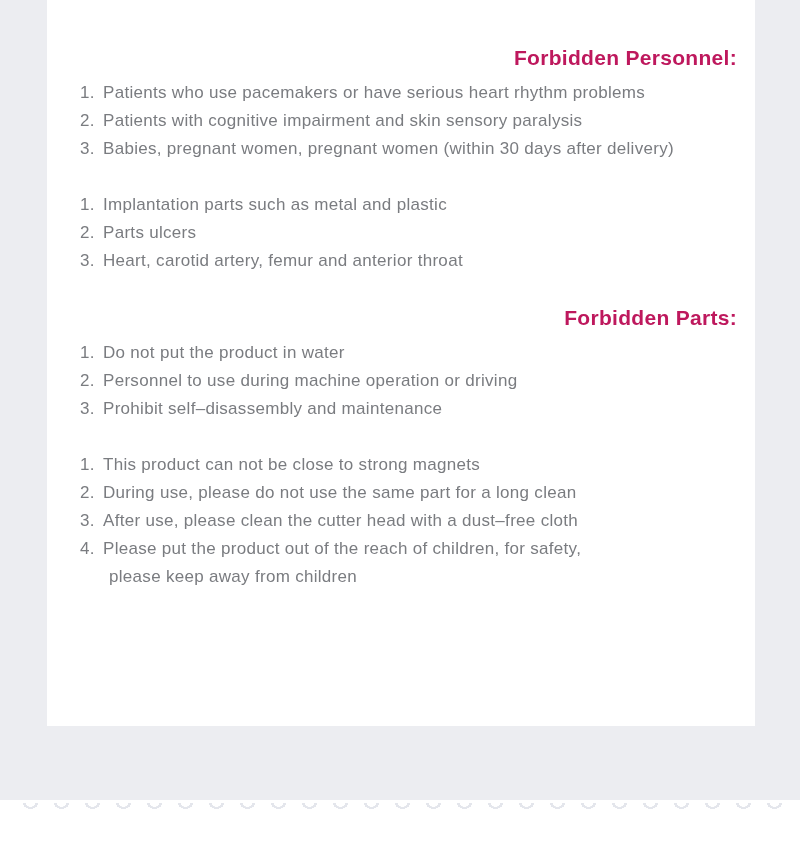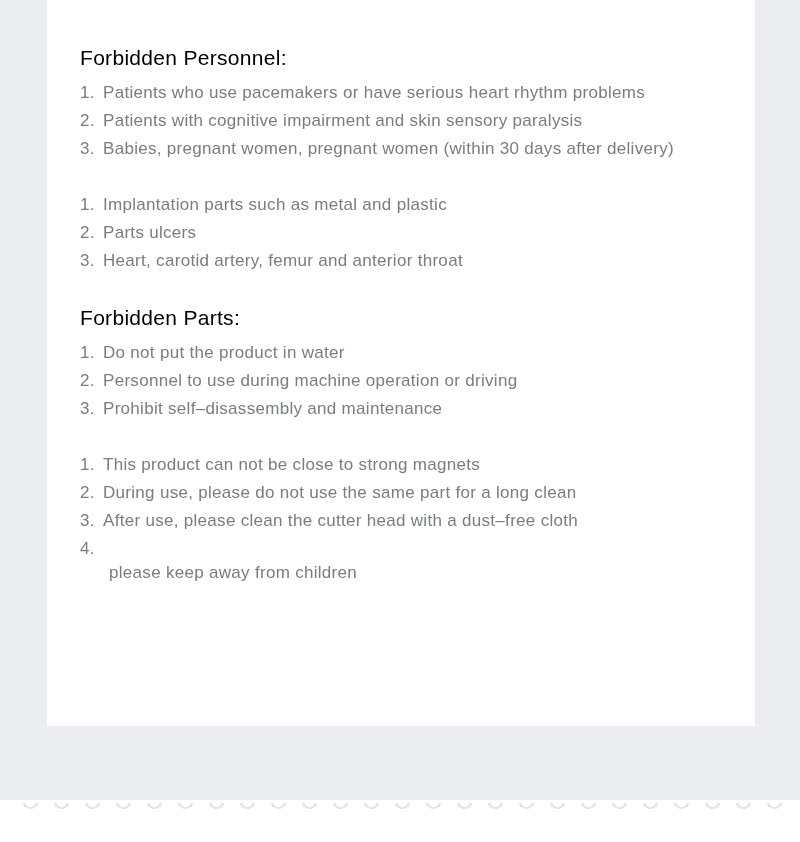--- a/index.html
+++ b/index.html
@@ -20,41 +20,41 @@
     position: absolute;
     top: 0; left: 47px;
     width: 708px; height: 726px;
     background: #ffffff;
     padding: 43px 18px 0 33px;
   }
   .section { margin-bottom: 28px; }
   .section-heading {
     font-size: 21px;
     line-height: 30px;
-    font-weight: 400;
+    font-weight: 700;
     letter-spacing: 0.3px;
-    color: #000000;
+    color: #be185d;
     margin-bottom: 6px;
+    text-align: right;
   }
   .item {
     display: flex;
     font-size: 17px;
     line-height: 28px;
     letter-spacing: 0.3px;
     color: #7a7c80;
   }
   .item-num {
     flex: none;
     width: 23px;
   }
   .item-text { flex: 1; }
   .item-text .line2 {
     display: block;
     padding-left: 6px;
-    margin-top: 24px;
   }
   .item-text .line2:empty { display: none; }
   .bottom-strip {
     position: absolute;
     top: 800px; left: 0;
     width: 800px; height: 42px;
     background: #ffffff;
   }
   .scallop-pattern {
     position: absolute;
@@ -129,21 +129,21 @@
     <div class="item">
       <span class="item-num">2.</span>
       <span class="item-text">During use, please do not use the same part for a long clean</span>
     </div>
     <div class="item">
       <span class="item-num">3.</span>
       <span class="item-text">After use, please clean the cutter head with a dust–free cloth</span>
     </div>
     <div class="item">
       <span class="item-num">4.</span>
-      <span class="item-text"><span class="line2">please keep away from children</span></span>
+      <span class="item-text"><span>Please put the product out of the reach of children, for safety,</span><span class="line2">please keep away from children</span></span>
     </div>
   </div>
 
 </div>
 
 <div class="bottom-strip">
   <div class="scallop-pattern"></div>
 </div>
 
 </body></html>

